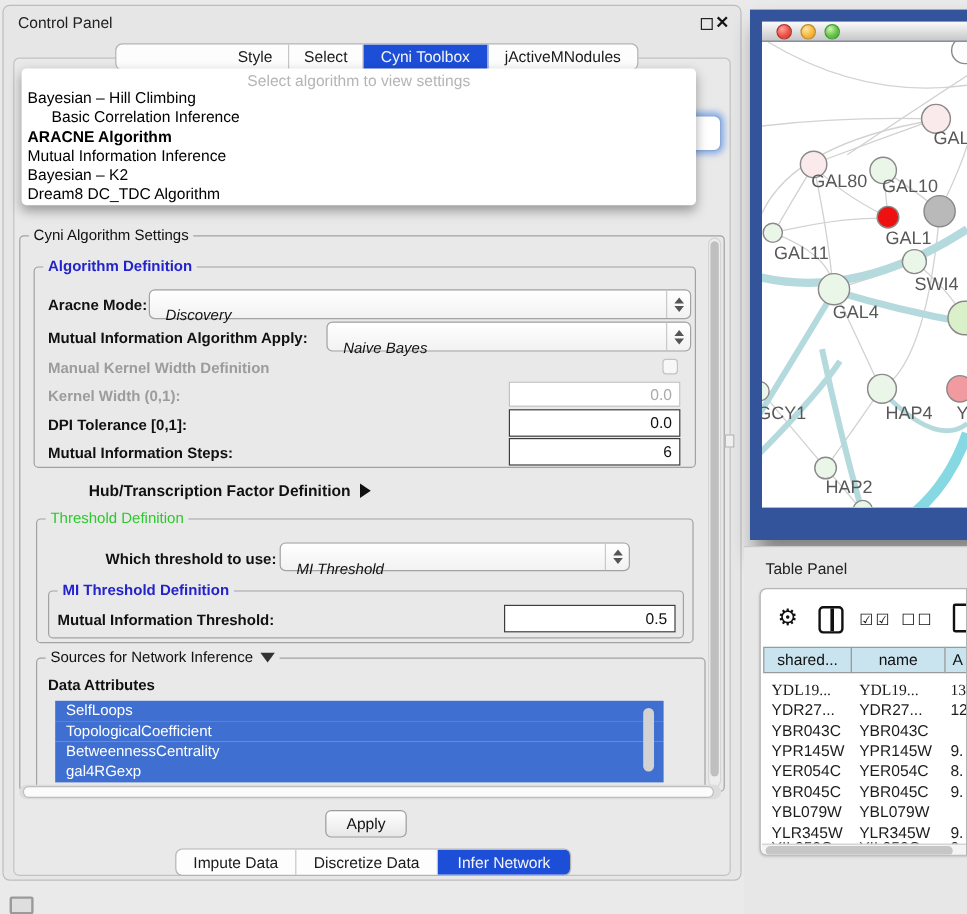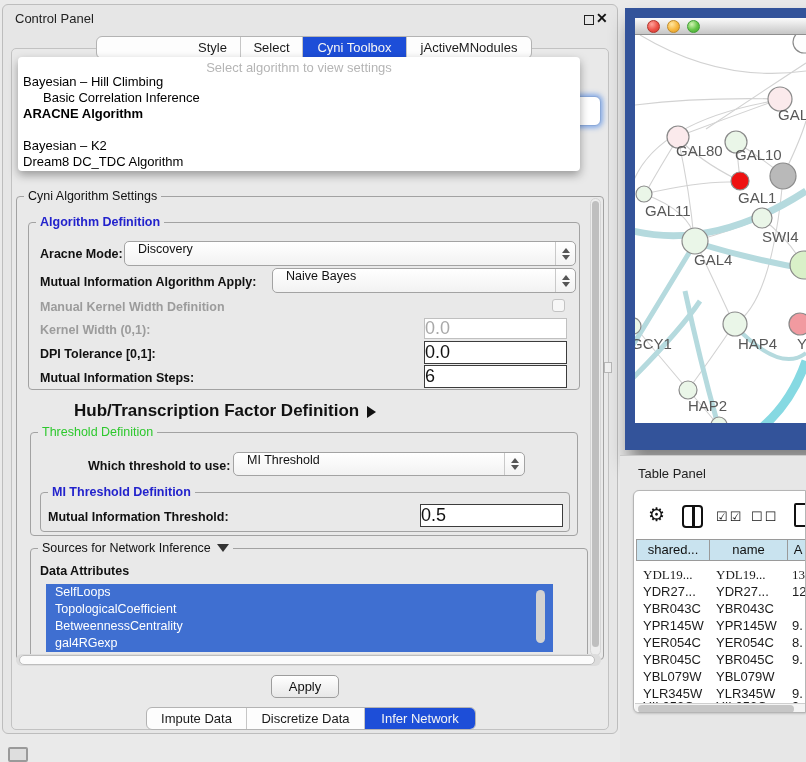--- a/index.html
+++ b/index.html
@@ -42,30 +42,30 @@
   
   .grp { position:absolute; border:1px solid #a2a2a2; border-radius:4px; }
   .grp-title { position:absolute; background:#e9e9e9; padding:0 4px; font-size:12.5px; white-space:nowrap; }
   .t-black { color:#111; } .t-blue { color:#2323cc; font-weight:bold;} .t-green { color:#2dc82d; }
 
   .lbl { position:absolute; font-size:12.5px; font-weight:bold; color:#111; white-space:nowrap; }
   .lbl.dis { color:#9c9c9c; }
 
   .combo { position:absolute; background:linear-gradient(#ffffff,#f2f2f2);
            border:1px solid #a3a3a3; border-radius:5px; }
-  .combo .cval { position:absolute; left:13px; top:0; font-size:12.5px; color:#111; }
+  .combo .cval { position:absolute; left:13px; top:14px; font-size:12.5px; color:#111;font-style:italic; }
   .combo .cspin { position:absolute; right:0; top:0; bottom:0; width:20px;
                   border-left:1px solid #c9c9c9; display:flex; flex-direction:column;
                   align-items:center; justify-content:center; gap:2px; }
   .tri-up { width:0; height:0; border-left:4px solid transparent; border-right:4px solid transparent;
             border-bottom:5px solid #555; }
   .tri-dn { width:0; height:0; border-left:4px solid transparent; border-right:4px solid transparent;
             border-top:5px solid #555; }
 
-  input.fld { position:absolute; font-family:inherit; font-size:18px; text-align:left;
+  input.fld { position:absolute; font-family:inherit; font-size:13px; text-align:right;
               padding-right:6px; background:#fff; border:1px solid #3c3c3c; color:#111; }
   input.fld.dis { border:1px solid #c0c0c0; color:#a9a9a9; }
   .chk { position:absolute; width:13px; height:13px; border:1px solid #c3c3c3;
          border-radius:3px; background:#f7f7f7; }
 
   .tri-right { display:inline-block; width:0; height:0; border-left:9px solid #111;
                border-top:6px solid transparent; border-bottom:6px solid transparent;
                vertical-align:-2px; margin-left:8px; }
   .tri-down { display:inline-block; width:0; height:0; border-top:8px solid #333;
               border-left:6px solid transparent; border-right:6px solid transparent;
@@ -165,20 +165,21 @@
     </div>
   </div>
 
   <div class="abs combo-sliver"></div>
 
   <div class="abs popup">
     <div class="popup-ph">Select algorithm to view settings</div>
     <div class="popup-item" style="top:17px;">Bayesian – Hill Climbing</div>
     <div class="popup-item" style="top:33px;margin-left:20px;">Basic Correlation Inference</div>
     <div class="popup-item bold" style="top:49px;">ARACNE Algorithm</div>
+    <div class="popup-item" style="top:65px;">Mutual Information Inference</div>
     <div class="popup-item" style="top:81px;">Bayesian – K2</div>
     <div class="popup-item" style="top:97px;">Dream8 DC_TDC Algorithm</div>
   </div>
 
   <div class="grp" style="left:16px; top:196px; width:588px; height:464px;"></div>
   <div class="grp-title t-black" style="left:24px; top:189px;">Cyni Algorithm Settings</div>
 
   <div class="abs vscroll">
     <div class="vthumb"></div>
   </div>
@@ -209,21 +210,21 @@
 
   <div class="lbl dis" style="left:40px; top:323px;">Kernel Width (0,1):</div>
   <input class="fld dis" style="left: 424px; top: 318px; width: 143px; height: 21px;" disabled="" value="0.0">
 
   <div class="lbl" style="left:40px; top:347px;">DPI Tolerance [0,1]:</div>
   <input class="fld" style="left: 424px; top: 341px; width: 143px; height: 23px;" value="0.0">
 
   <div class="lbl" style="left:40px; top:371px;">Mutual Information Steps:</div>
   <input class="fld" style="left: 424px; top: 365px; width: 143px; height: 23px;" value="6">
 
-  <div class="lbl" style="left:38px; top:401px; font-size:17px;padding-left:36px;">
+  <div class="lbl" style="left:38px; top:401px; font-size:13px;padding-left:36px;">
     <span>Hub/Transcription Factor Definition</span><span class="tri-right"></span>
   </div>
 
   <div class="grp" style="left:30px; top:432px; width:548px; height:104px;"></div>
   <div class="grp-title t-green" style="left:38px; top:425px;">Threshold Definition</div>
 
   <div class="lbl" style="left:88px; top:459px;">Which threshold to use:</div>
   <div class="combo" style="left:233px; top:452px; width:292px; height:24px;">
     <div class="cval">MI Threshold</div>
     <div class="cspin">

